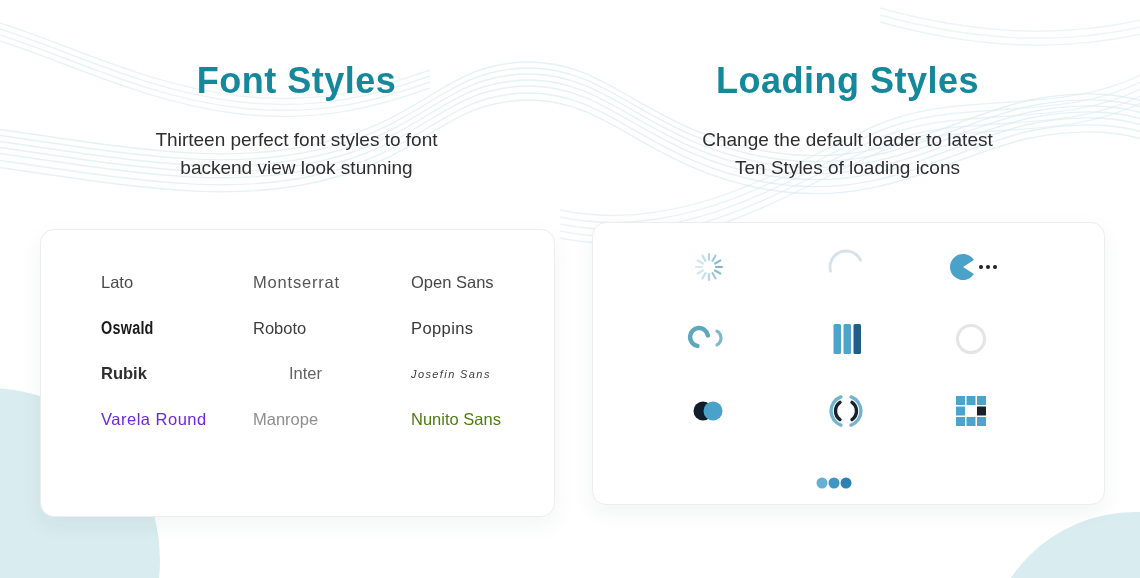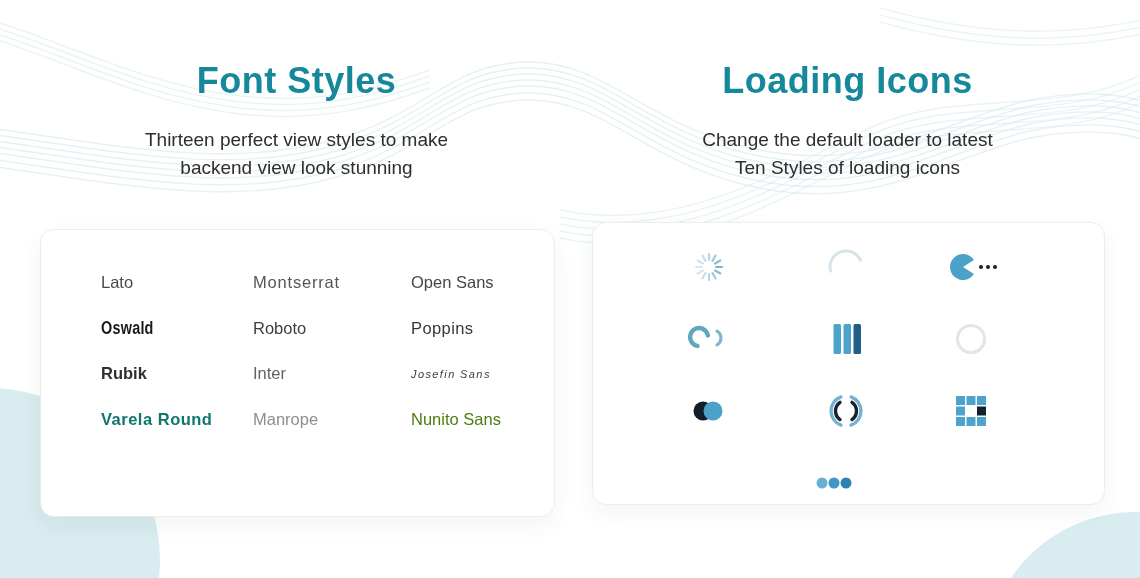--- a/index.html
+++ b/index.html
@@ -43,23 +43,23 @@
   }
   .f-lato{color:#4a4a4a;}
   .f-montserrat{color:#565656;letter-spacing:.8px;}
   .f-opensans{color:#474747;}
   .f-oswald{display:inline-block;transform:scaleX(.8);transform-origin:left center;
             font-weight:700;color:#191919;letter-spacing:.3px;font-size:18px;}
   .f-raleway{color:#a7a7a7;}
   .f-roboto{color:#3d3d3d;}
   .f-poppins{color:#383838;letter-spacing:.4px;}
   .f-rubik{font-weight:700;color:#2f2f2f;}
-  .f-inter{color:#636363;}
+  .f-inter{color:#636363;margin-left:36px;}
   .f-josefin{font-style:italic;letter-spacing:1.4px;color:#3c3c3c;font-size:11px;}
-  .f-varela{color:#0f766e;letter-spacing:.5px;font-weight:bold;}
+  .f-varela{color:#6d28d9;letter-spacing:.5px;}
   .f-manrope{color:#8e8e8e;}
   .f-nunito{color:#4d7c0f;}
 
   
   .loader-grid{
     display:grid;grid-template-columns:155px 120px 130px;grid-auto-rows:72px;
     padding:8px 0 0 38px;align-items:center;justify-items:center;
   }
   .loader-cell{width:60px;height:44px;display:flex;align-items:center;justify-content:center;}
   .dots-row{grid-column:1 / span 3;height:58px;justify-self:center;}
@@ -96,27 +96,27 @@
     <path transform="translate(0,14)" d="M880,8 C960,30 1050,42 1150,18"></path>
   </g>
 </svg>
 
 <div class="blob blob-left"></div>
 <div class="blob blob-right"></div>
 
 <div class="section-header sh-left">
   <h2 class="section-title">Font Styles</h2>
   <p class="section-subtitle">
-    <span>Thirteen perfect view styles to make</span><br>
+    <span>Thirteen perfect font styles to font</span><br>
     <span>backend view look stunning</span>
   </p>
 </div>
 
 <div class="section-header sh-right">
-  <h2 class="section-title">Loading Icons</h2>
+  <h2 class="section-title">Loading Styles</h2>
   <p class="section-subtitle">
     <span>Change the default loader to latest</span><br>
     <span>Ten Styles of loading icons</span>
   </p>
 </div>
 
 <div class="card card-fonts">
   <div class="font-grid">
     <span class="f-lato">Lato</span>
     <span class="f-montserrat">Montserrat</span>

